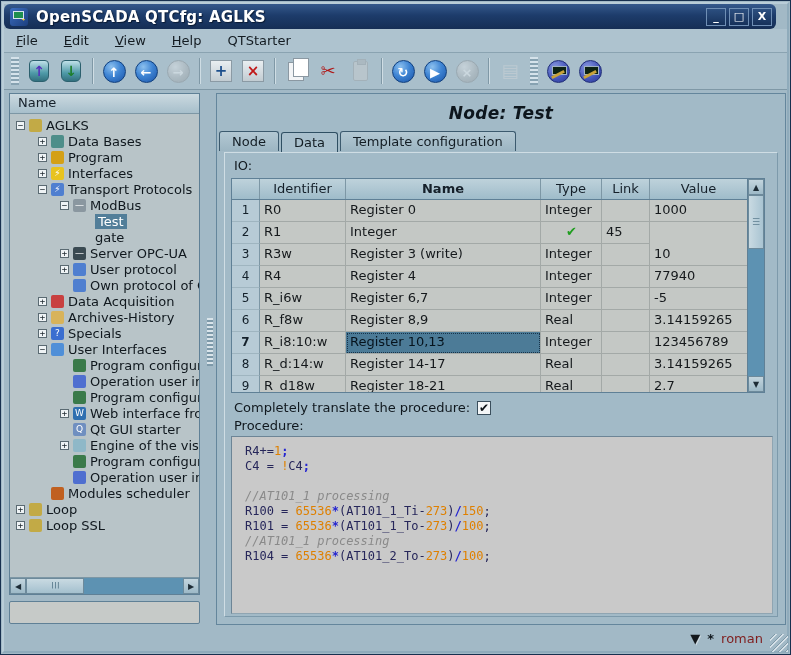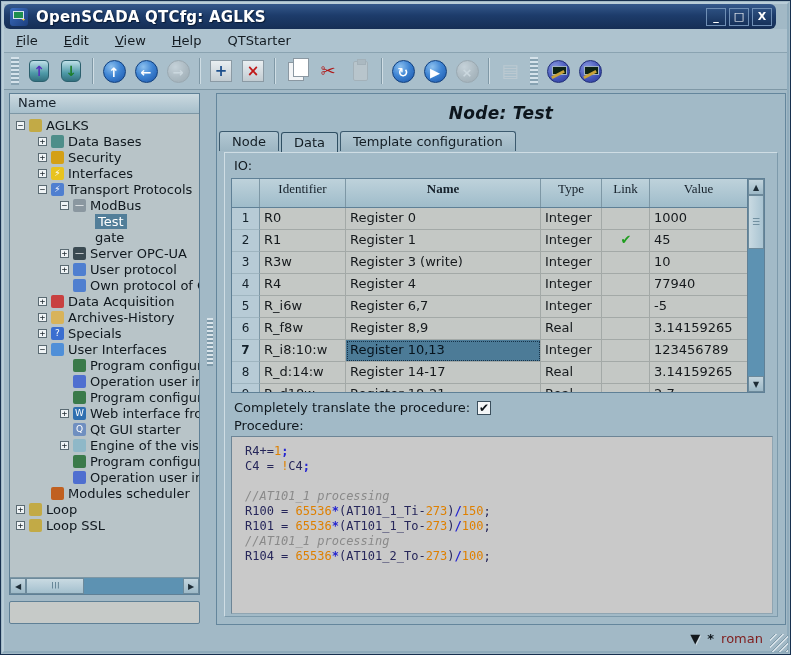--- a/index.html
+++ b/index.html
@@ -122,22 +122,22 @@
     border-color:#2f4f63; }
   .tab-content { position:absolute; left:7px; right:7px; top:58px; bottom:7px;
     border:1px solid #7d9aab; border-top-color:#cfdde4; border-left-color:#cfdde4;
     background:#a2bac7; }
 
   .io-label { position:absolute; left:9px; top:5px; font-size:13px; color:#10181e; }
   .io-table { position:absolute; left:6px; top:25px; width:534px; height:215px;
     border:1px solid #5f8096; background:#c4c8c5; display:flex; overflow:hidden; }
   .tbl-main { width:516px; overflow:hidden; }
   .trow { display:grid; grid-template-columns:28px 86px 195px 61px 48px 98px; }
-  .thead { height:29px; background:linear-gradient(180deg,#bed2db,#9fbcca);
-    border-bottom:1px solid #5f8096;font-family:Liberation Serif, serif; }
+  .thead { height:21px; background:linear-gradient(180deg,#bed2db,#9fbcca);
+    border-bottom:1px solid #5f8096; }
   .thead .hcell { font-size:13px; color:#15202a; text-align:center; line-height:20px;
     border-right:1px solid #7d97a5; overflow:hidden; }
   .tdata { height:22px; }
   .numcell { background:#b7cbd6; border-right:1px solid #7d97a5; border-bottom:1px solid #9fb5c0;
     font-size:12px; text-align:center; line-height:21px; color:#13202a; }
   .dcell { background:#c4c8c5; border-right:1px solid #a3a9a7; border-bottom:1px solid #a3a9a7;
     font-size:13px; color:#15191c; padding:2px 3px 0 4px; white-space:nowrap; overflow:hidden; }
   .dcell.selcell { background:#4c7b97; outline:1px dotted #17334a; outline-offset:-2px; color:#06131d; }
   .linkcell { text-align:center; color:#1f9e1f; font-weight:bold; }
 
@@ -266,21 +266,21 @@
             <span class="tlabel">AGLKS</span>
           </div>
           <div class="tree-row" style="padding-left: 28px;">
             <span class="texp">+</span>
             <span class="ticon" style="background: rgb(78, 142, 138);"></span>
             <span class="tlabel">Data Bases</span>
           </div>
           <div class="tree-row" style="padding-left: 28px;">
             <span class="texp">+</span>
             <span class="ticon" style="background: rgb(212, 160, 23);"></span>
-            <span class="tlabel">Security</span>
+            <span class="tlabel">Program</span>
           </div>
           <div class="tree-row" style="padding-left: 28px;">
             <span class="texp">+</span>
             <span class="ticon" style="background: rgb(232, 195, 31);">⚡</span>
             <span class="tlabel">Interfaces</span>
           </div>
           <div class="tree-row" style="padding-left: 28px;">
             <span class="texp">−</span>
             <span class="ticon" style="background: rgb(79, 127, 208);">⚡</span>
             <span class="tlabel">Transport Protocols</span>
@@ -427,21 +427,20 @@
                 <div class="numcell">1</div>
                 <div class="dcell">R0</div>
                 <div class="dcell">Register 0</div>
                 <div class="dcell">Integer</div>
                 <div class="dcell linkcell"></div>
                 <div class="dcell">1000</div>
               </div>
               <div class="trow tdata">
                 <div class="numcell">2</div>
                 <div class="dcell">R1</div>
-                <div class="dcell">Register 1</div>
                 <div class="dcell">Integer</div>
                 <div class="dcell linkcell">✔</div>
                 <div class="dcell">45</div>
               </div>
               <div class="trow tdata">
                 <div class="numcell">3</div>
                 <div class="dcell">R3w</div>
                 <div class="dcell">Register 3 (write)</div>
                 <div class="dcell">Integer</div>
                 <div class="dcell linkcell"></div>

